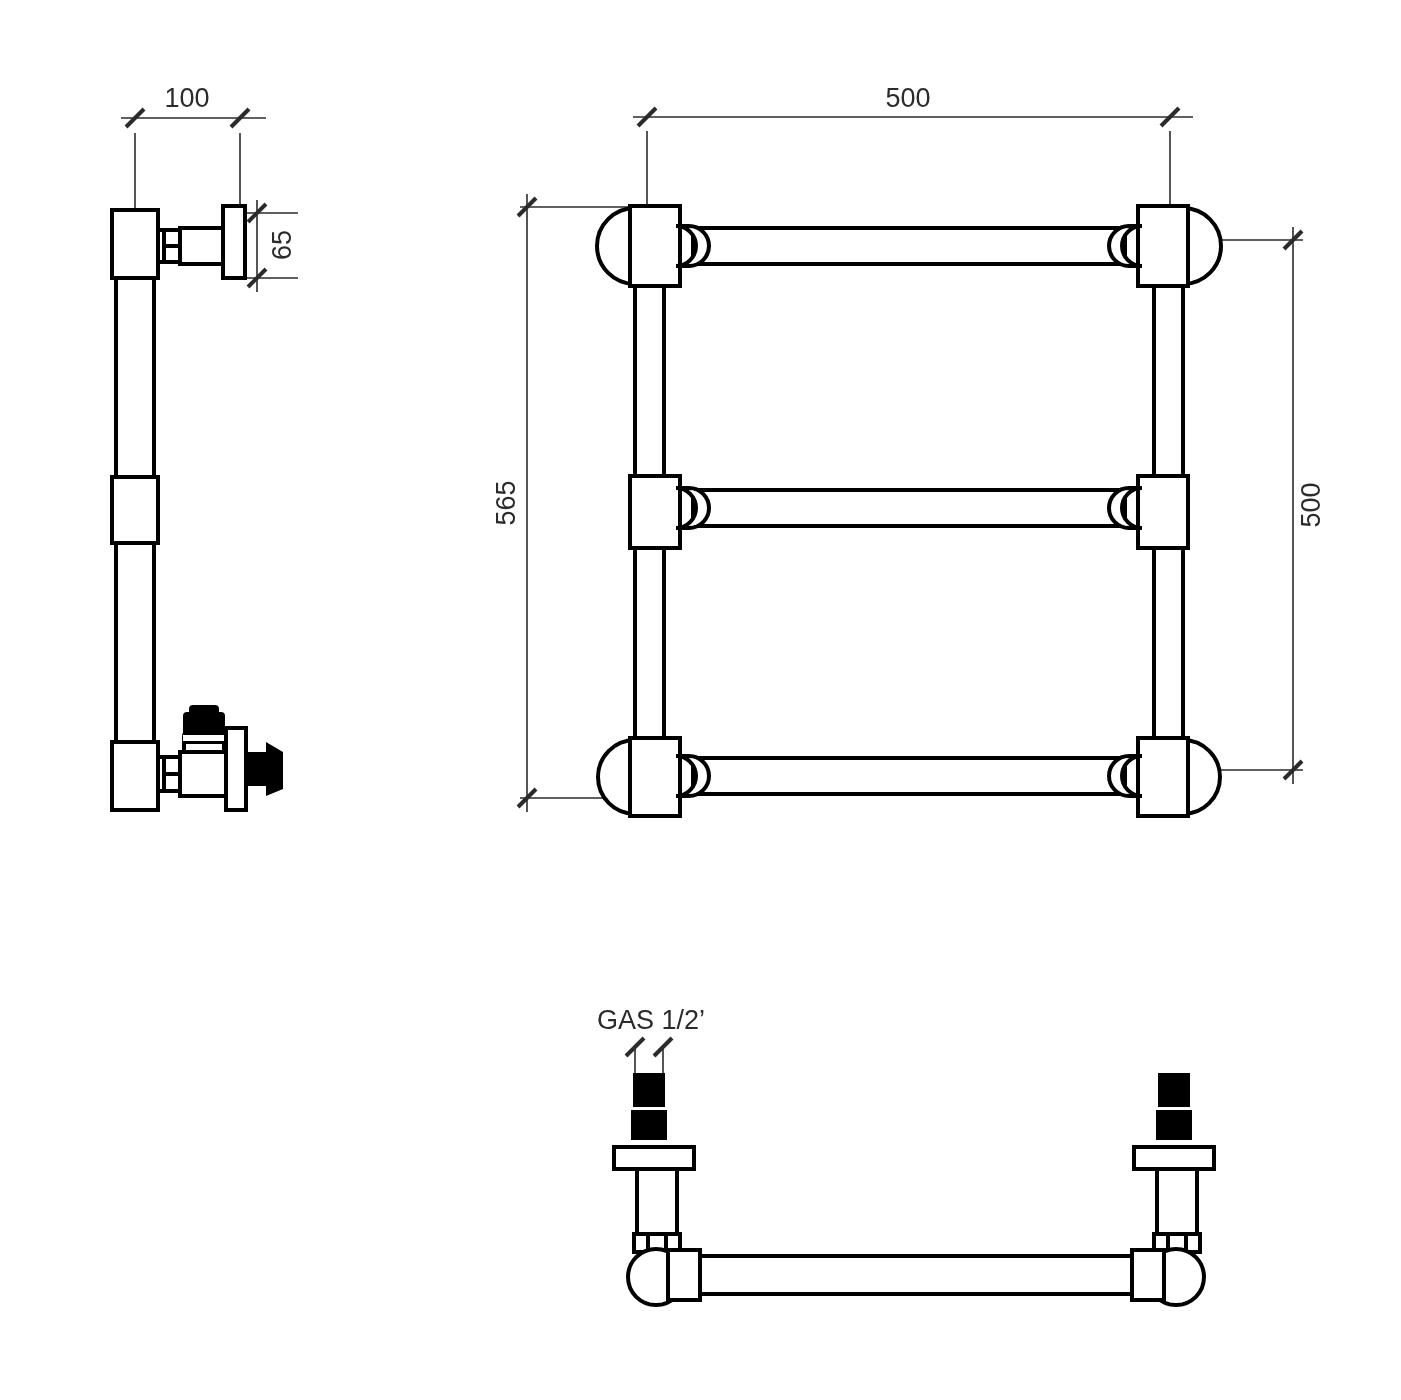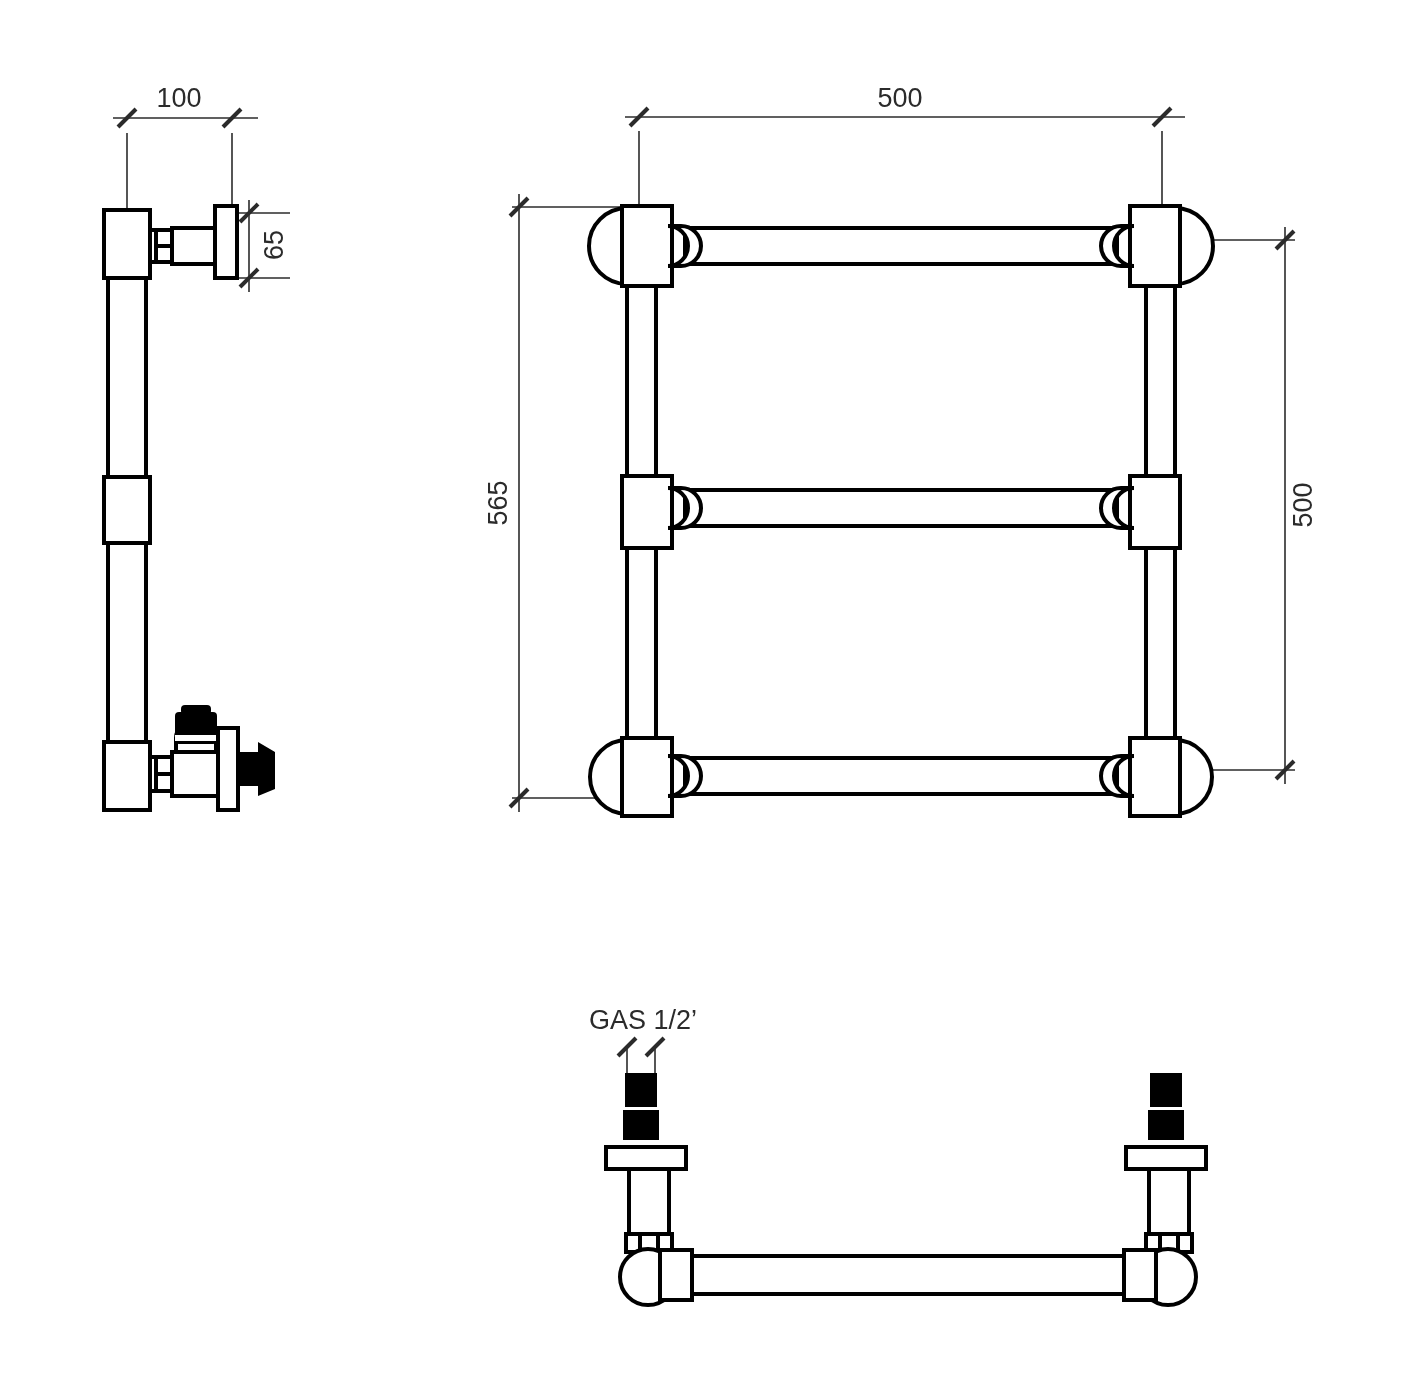--- a/index.html
+++ b/index.html
@@ -9,21 +9,21 @@
   }
   body {
     width: 1401px;
     height: 1400px;
     font-family: "Liberation Sans", sans-serif;
     position: relative;
     overflow: hidden;
   }
   #drawing-root {
     position: absolute;
-    left: 0; top: 0;
+    left: 8px; top: 0;
     width: 1138px;
     height: 1400px;
   }
   svg { display: block; }
   .dimtext {
     font-family: "Liberation Sans", sans-serif;
     font-size: 27px;
     fill: #2b2b2b;
   }
   .dimtext-v {

